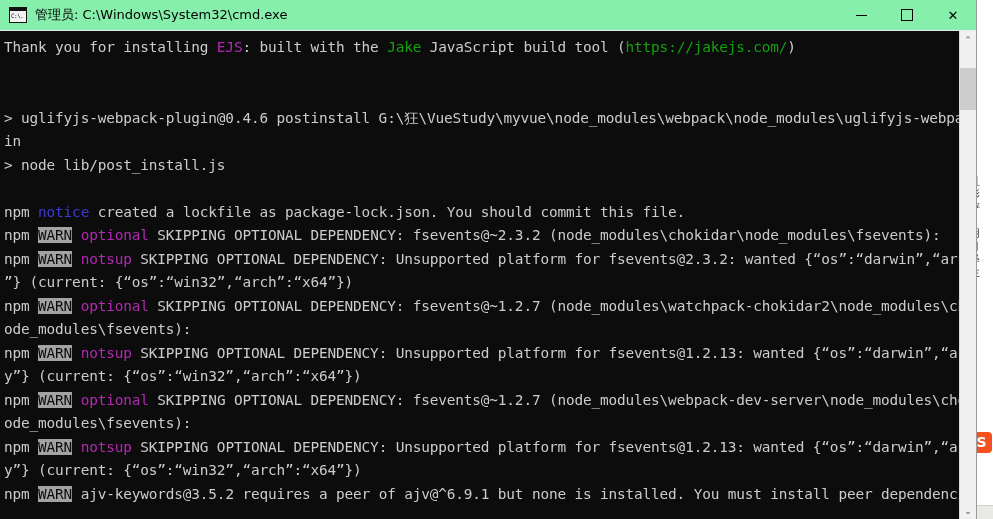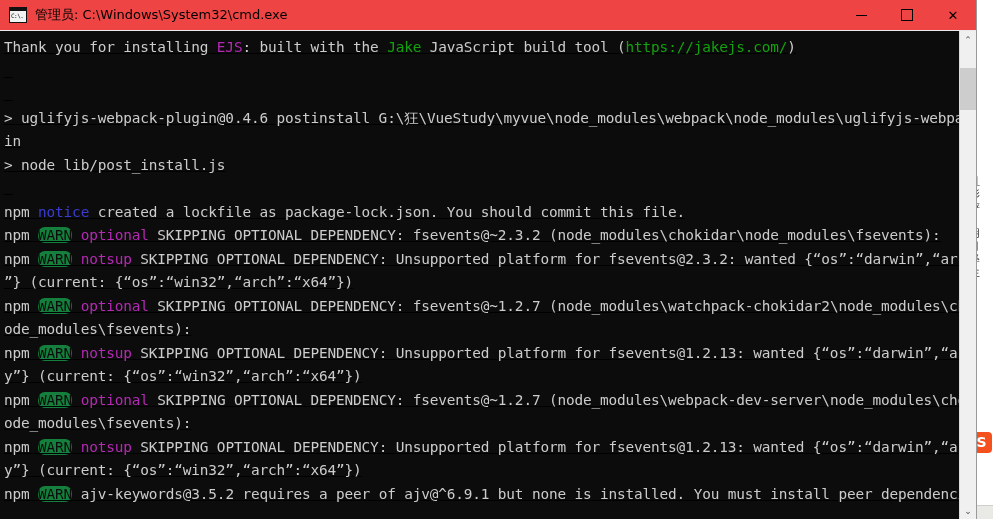--- a/index.html
+++ b/index.html
@@ -37,21 +37,21 @@
   }
 
   
   #console-window{
     position:absolute;left:0;top:0;width:976px;height:519px;
     background:#0c0c0c;
     box-shadow:0 0 0 1px #9a9a9a;
   }
   
   #title-bar{
-    position:relative;height:30px;background:#ef4444;
+    position:relative;height:30px;background:#86efac;
     display:flex;align-items:center;
     border-bottom:1px solid #eaeaea;
   }
   #cmd-icon{
     width:16px;height:14px;margin-left:9px;margin-right:8px;
     background:#f3f3f3;border:1px solid #111;position:relative;flex:none;
   }
   #cmd-icon:before{
     content:"";position:absolute;left:0;top:0;right:0;height:3px;background:#111;
   }
@@ -68,37 +68,37 @@
     width:46px;height:30px;display:flex;align-items:center;justify-content:center;
     font-family:"DejaVu Sans",sans-serif;font-size:13px;color:#000;
   }
   .gl{display:block;line-height:1;}
   .gl.min{width:11px;height:1px;background:#000;}
   .gl.max{width:10px;height:10px;border:1px solid #000;background:transparent;}
 
   
   #console-body{
     position:absolute;left:0;top:31px;width:960px;height:475px;
-    background:#0c0c0c;overflow:hidden;text-decoration:underline;
+    background:#0c0c0c;overflow:hidden;
   }
   #console-text{
     font-family:"DejaVu Sans Mono","Liberation Mono",monospace;
     font-size:14.4px;
     line-height:23.5px;
     color:#ccc;
     white-space:pre;
     padding:5px 0 0 4px;
     letter-spacing:-0.15px;
   }
   .ln{height:23.5px;white-space:pre;}
   .c-white{color:#cccccc;}
   .c-magenta{color:#b429b4;}
   .c-green{color:#13a10e;}
   .c-blue{color:#3b3bd0;margin-top:16px;}
-  .c-warn{background:#15803d;color:#0c0c0c;border-radius:7px;}
+  .c-warn{background:#a3a3a3;color:#0c0c0c;}
 
   
   #console-scrollbar{
     position:absolute;right:0;top:31px;width:16px;height:488px;
     background:#f0f0f0;border-left:1px solid #dcdcdc;
   }
   .sb-arrow{
     position:absolute;left:0;width:16px;height:17px;
     display:flex;align-items:center;justify-content:center;
     font-size:9px;color:#505050;font-family:"DejaVu Sans",sans-serif;

